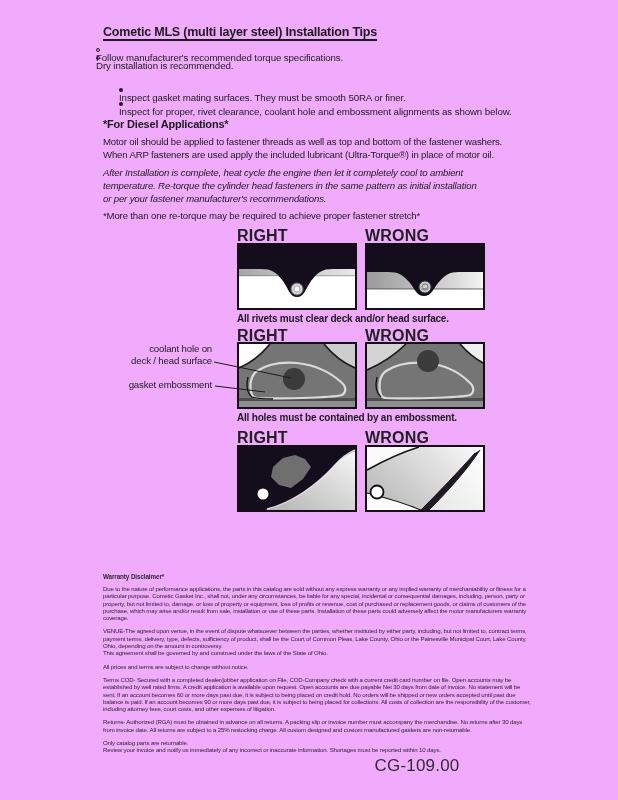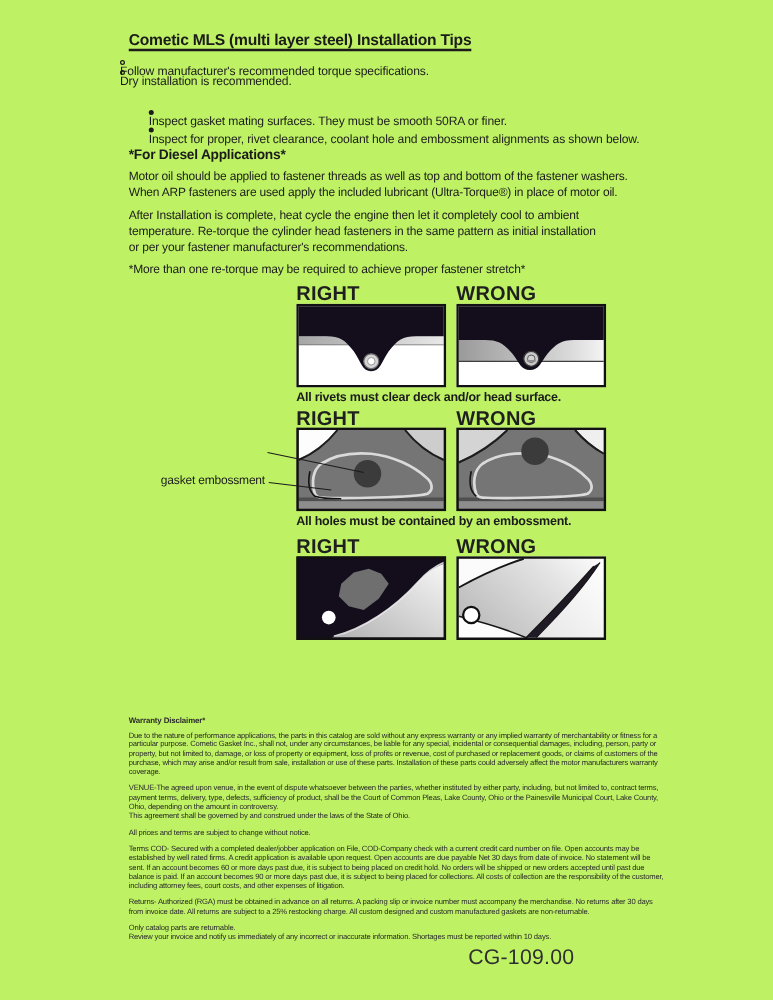--- a/index.html
+++ b/index.html
@@ -1,20 +1,20 @@
 <!DOCTYPE html>
 <html><head>
 <meta charset="utf-8">
 <style>
   * { margin:0; padding:0; box-sizing:border-box; }
   html,body { background:#ffffff; }
   .page {
     position:relative;
     width:618px; height:800px;
-    background:#bef264;
+    background:#f0abfc;
     font-family:"Liberation Sans","DejaVu Sans",sans-serif;
     color:#1b1b1b;
     overflow:hidden;
   }
   .abs { position:absolute; }
 
   .title {
     left:103px; top:25px;
     font-size:12.5px; font-weight:bold; letter-spacing:-0.2px;
     text-decoration:underline; text-underline-offset:3px; text-decoration-thickness:1.5px;
@@ -70,21 +70,21 @@
     <span>Inspect gasket mating surfaces.  They must be smooth 50RA or finer.</span>
   </div>
   <div class="abs bullet-row" style="left:119px; top:98px;">
     <span class="sb-marker"></span>
     <span>Inspect for proper, rivet clearance, coolant hole and embossment alignments as shown below.</span>
   </div>
 
   <div class="abs h2" style="left:103px; top:118px;">*For Diesel Applications*</div>
   <div class="abs para" style="left:103px; top:135px;">Motor oil should be applied to fastener threads as well as top and bottom of the fastener washers.
 When ARP fasteners are used apply the included lubricant (Ultra-Torque®) in place of motor oil.</div>
-  <div class="abs para" style="left:103px; top:166px;">After Installation is complete, heat cycle the engine then let it completely cool to ambient
+  <div class="abs para" style="left:103px; top:166px;font-style:italic;">After Installation is complete, heat cycle the engine then let it completely cool to ambient
 temperature. Re-torque the cylinder head fasteners in the same pattern as initial installation
 or per your fastener manufacturer's recommendations.</div>
   <div class="abs para" style="left:103px; top:209px;">*More than one re-torque may be required to achieve proper fastener stretch*</div>
 
   <div class="abs dlabel" style="left:237px; top:227px;">RIGHT</div>
   <div class="abs dlabel" style="left:365px; top:227px;">WRONG</div>
 
   <div class="abs dbox" style="left:237px; top:243px;">
     <svg width="120" height="67" viewBox="0 0 120 67">
       <defs>
@@ -125,20 +125,22 @@
         <rect x="56.5" y="45" width="7" height="1.4" fill="#8f8f8f"></rect>
       </g>
       <rect x="1" y="1" width="118" height="65" fill="none" stroke="#111111" stroke-width="2"></rect>
     </svg>
   </div>
   <div class="abs caption" style="left:237px; top:313px;">All rivets must clear deck and/or head surface.</div>
 
   <div class="abs dlabel" style="left:237px; top:327px;">RIGHT</div>
   <div class="abs dlabel" style="left:365px; top:327px;">WRONG</div>
 
+  <div class="abs annot" style="left:100px; top:343px;">coolant hole on
+deck / head surface</div>
   <div class="abs annot" style="left:100px; top:379px;">gasket embossment</div>
 
   <div class="abs dbox" style="left:237px; top:342px;">
     <svg width="120" height="67" viewBox="0 0 120 67">
       <rect x="0" y="0" width="120" height="67" fill="#757575"></rect>
       <path d="M2,2 H32 C24,12 13,20 2,25 Z" fill="#fdfdfd"></path>
       <path d="M2,26 C14,21 25,12 33,2" stroke="#1c1c1c" stroke-width="1.6" fill="none"></path>
       <path d="M118,2 H88 C96,12 107,20 118,25 Z" fill="#cdcdcd"></path>
       <path d="M118,26 C106,21 95,12 87,2" stroke="#1c1c1c" stroke-width="1.6" fill="none"></path>
       <rect x="2" y="56" width="116" height="3" fill="#4f4f4f"></rect>

